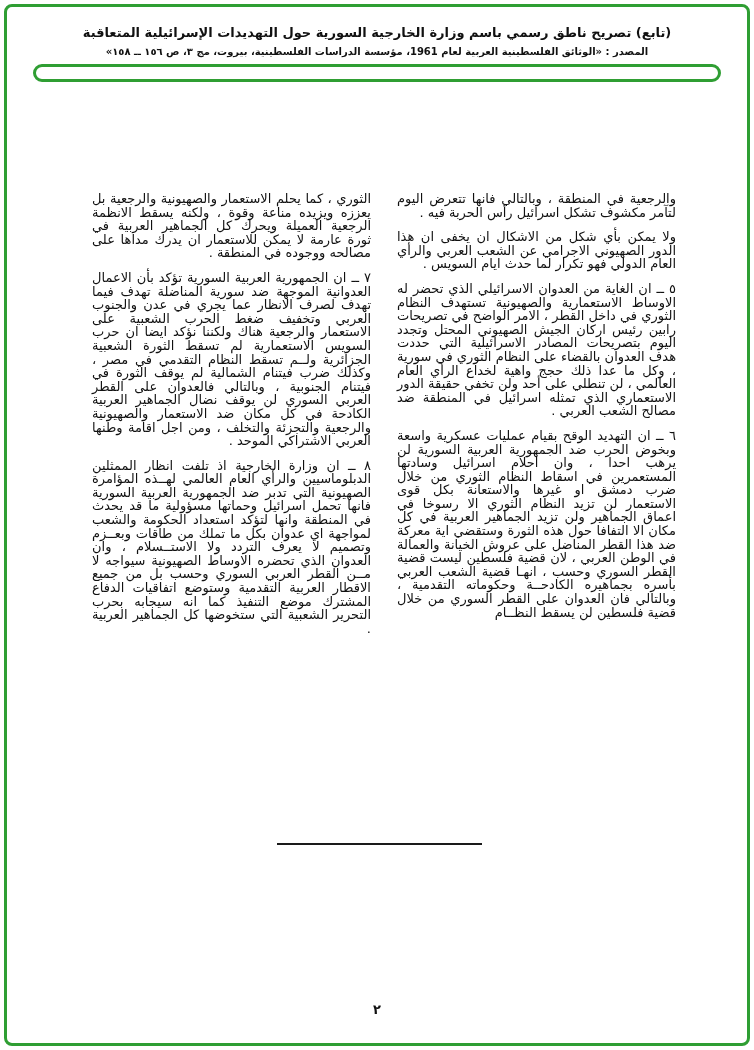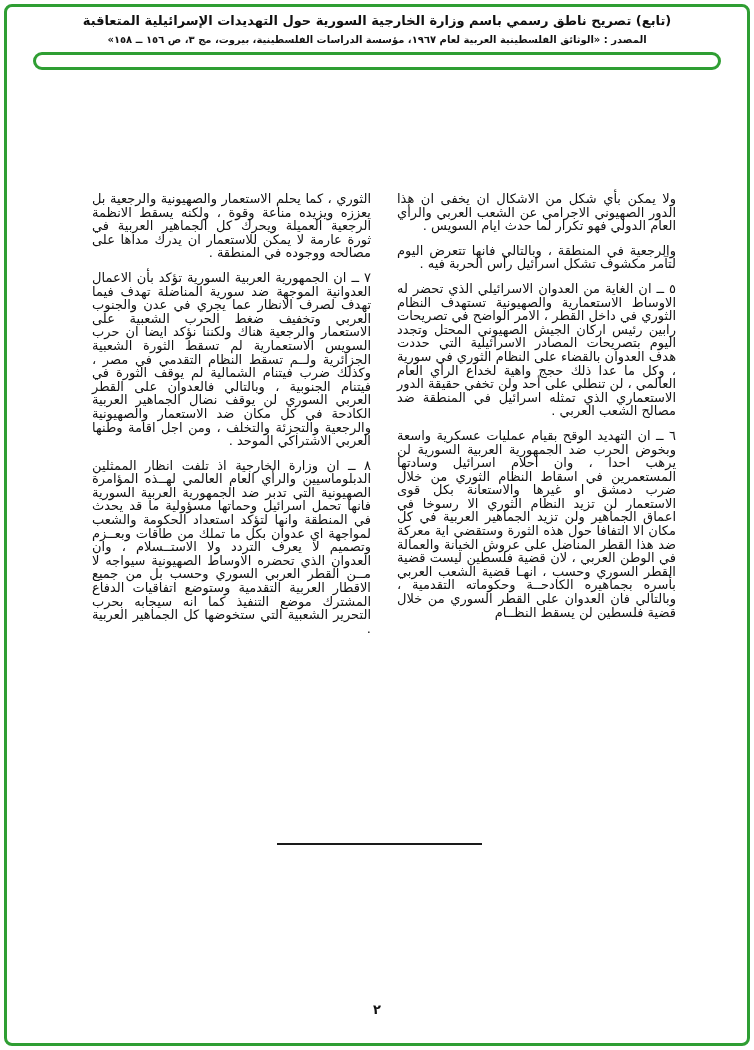--- a/index.html
+++ b/index.html
@@ -19,21 +19,21 @@
     pointer-events: none;
   }
   .page {
     position: absolute;
     left: 7px; top: 7px; right: 7px; bottom: 7px;
     overflow: hidden;
   }
   .header {
     direction: rtl;
     text-align: center;
-    padding-top: 4px;
+    padding-top: 16px;
   }
   .doc-title {
     font-size: 13px;
     font-weight: bold;
     line-height: 1.5;
   }
   .doc-source {
     font-size: 10px;
     font-weight: bold;
     margin-top: 3px;
@@ -81,28 +81,28 @@
 </style>
 </head>
 <body>
 
 <div class="frame"></div>
 
 <div class="page">
 
   <div class="header">
     <div class="doc-title">(تابع) تصريح ناطق رسمي باسم وزارة الخارجية السورية حول التهديدات الإسرائيلية المتعاقبة</div>
-    <div class="doc-source">المصدر : «الوثائق الفلسطينية العربية لعام ١٩٦٧، مؤسسة الدراسات الفلسطينية، بيروت، مج ٣، ص ١٥٦ ــ ١٥٨»</div>
+    <div class="doc-source">المصدر : «الوثائق الفلسطينية العربية لعام 1961، مؤسسة الدراسات الفلسطينية، بيروت، مج ٣، ص ١٥٦ ــ ١٥٨»</div>
     <div class="green-pill"></div>
   </div>
 
   <div class="content">
     <div class="col">
+      <p>والرجعية في المنطقة ، وبالتالي فانها تتعرض اليوم لتآمر مكشوف تشكل اسرائيل رأس الحربة فيه .</p>
       <p>ولا يمكن بأي شكل من الاشكال ان يخفى ان هذا الدور الصهيوني الاجرامي عن الشعب العربي والرأي العام الدولي فهو تكرار لما حدث ايام السويس .</p>
-      <p>والرجعية في المنطقة ، وبالتالي فانها تتعرض اليوم لتآمر مكشوف تشكل اسرائيل رأس الحربة فيه .</p>
       <p>٥ ــ ان الغاية من العدوان الاسرائيلي الذي تحضر له الاوساط الاستعمارية والصهيونية تستهدف النظام الثوري في داخل القطر ، الامر الواضح في تصريحات رابين رئيس اركان الجيش الصهيوني المحتل وتجدد اليوم بتصريحات المصادر الاسرائيلية التي حددت هدف العدوان بالقضاء على النظام الثوري في سورية ، وكل ما عدا ذلك حجج واهية لخداع الرأي العام العالمي ، لن تنطلي على أحد ولن تخفي حقيقة الدور الاستعماري الذي تمثله اسرائيل في المنطقة ضد مصالح الشعب العربي .</p>
       <p>٦ ــ ان التهديد الوقح بقيام عمليات عسكرية واسعة وبخوض الحرب ضد الجمهورية العربية السورية لن يرهب احدا ، وان احلام اسرائيل وسادتها المستعمرين في اسقاط النظام الثوري من خلال ضرب دمشق او غيرها والاستعانة بكل قوى الاستعمار لن تزيد النظام الثوري الا رسوخا في اعماق الجماهير ولن تزيد الجماهير العربية في كل مكان الا التفافا حول هذه الثورة وستقضي اية معركة ضد هذا القطر المناضل على عروش الخيانة والعمالة في الوطن العربي ، لان قضية فلسطين ليست قضية القطر السوري وحسب ، انهـا قضية الشعب العربي بأسره بجماهيره الكادحــة وحكوماته التقدمية ، وبالتالي فان العدوان على القطر السوري من خلال قضية فلسطين لن يسقط النظــام</p>
     </div>
     <div class="col">
       <p>الثوري ، كما يحلم الاستعمار والصهيونية والرجعية بل يعززه ويزيده مناعة وقوة ، ولكنه يسقط الانظمة الرجعية العميلة ويحرك كل الجماهير العربية في ثورة عارمة لا يمكن للاستعمار ان يدرك مداها على مصالحه ووجوده في المنطقة .</p>
       <p>٧ ــ ان الجمهورية العربية السورية تؤكد بأن الاعمال العدوانية الموجهة ضد سورية المناضلة تهدف فيما تهدف لصرف الانظار عما يجري في عدن والجنوب العربي وتخفيف ضغط الحرب الشعبية على الاستعمار والرجعية هناك ولكننا نؤكد ايضا ان حرب السويس الاستعمارية لم تسقط الثورة الشعبية الجزائرية ولــم تسقط النظام التقدمي في مصر ، وكذلك ضرب فيتنام الشمالية لم يوقف الثورة في فيتنام الجنوبية ، وبالتالي فالعدوان على القطر العربي السوري لن يوقف نضال الجماهير العربية الكادحة في كل مكان ضد الاستعمار والصهيونية والرجعية والتجزئة والتخلف ، ومن اجل اقامة وطنها العربي الاشتراكي الموحد .</p>
       <p>٨ ــ ان وزارة الخارجية اذ تلفت انظار الممثلين الدبلوماسيين والرأي العام العالمي لهــذه المؤامرة الصهيونية التي تدبر ضد الجمهورية العربية السورية فانها تحمل اسرائيل وحماتها مسؤولية ما قد يحدث في المنطقة وانها لتؤكد استعداد الحكومة والشعب لمواجهة اي عدوان بكل ما تملك من طاقات وبعــزم وتصميم لا يعرف التردد ولا الاستــسلام ، وان العدوان الذي تحضره الاوساط الصهيونية سيواجه لا مــن القطر العربي السوري وحسب بل من جميع الاقطار العربية التقدمية وستوضع اتفاقيات الدفاع المشترك موضع التنفيذ كما انه سيجابه بحرب التحرير الشعبية التي ستخوضها كل الجماهير العربية .</p>
     </div>
   </div>
 

